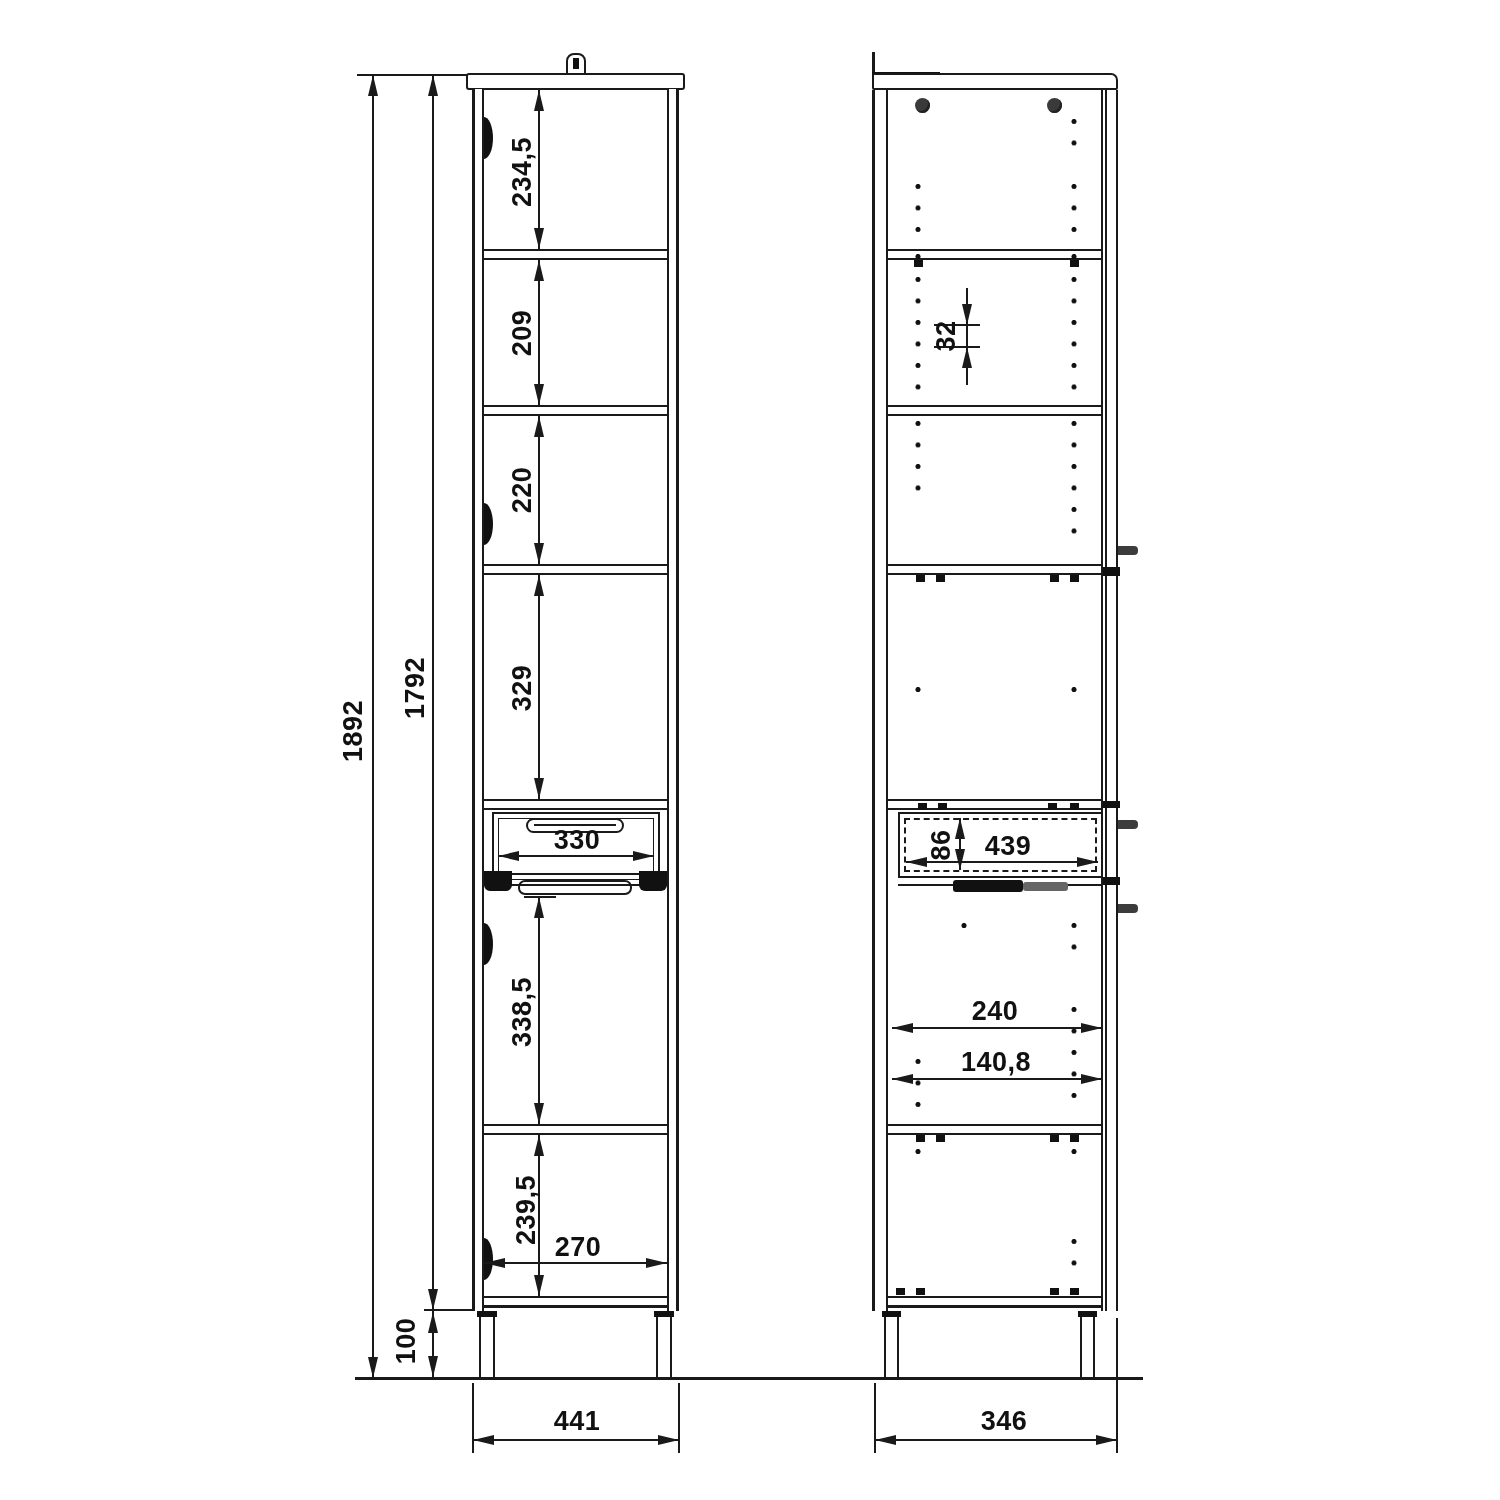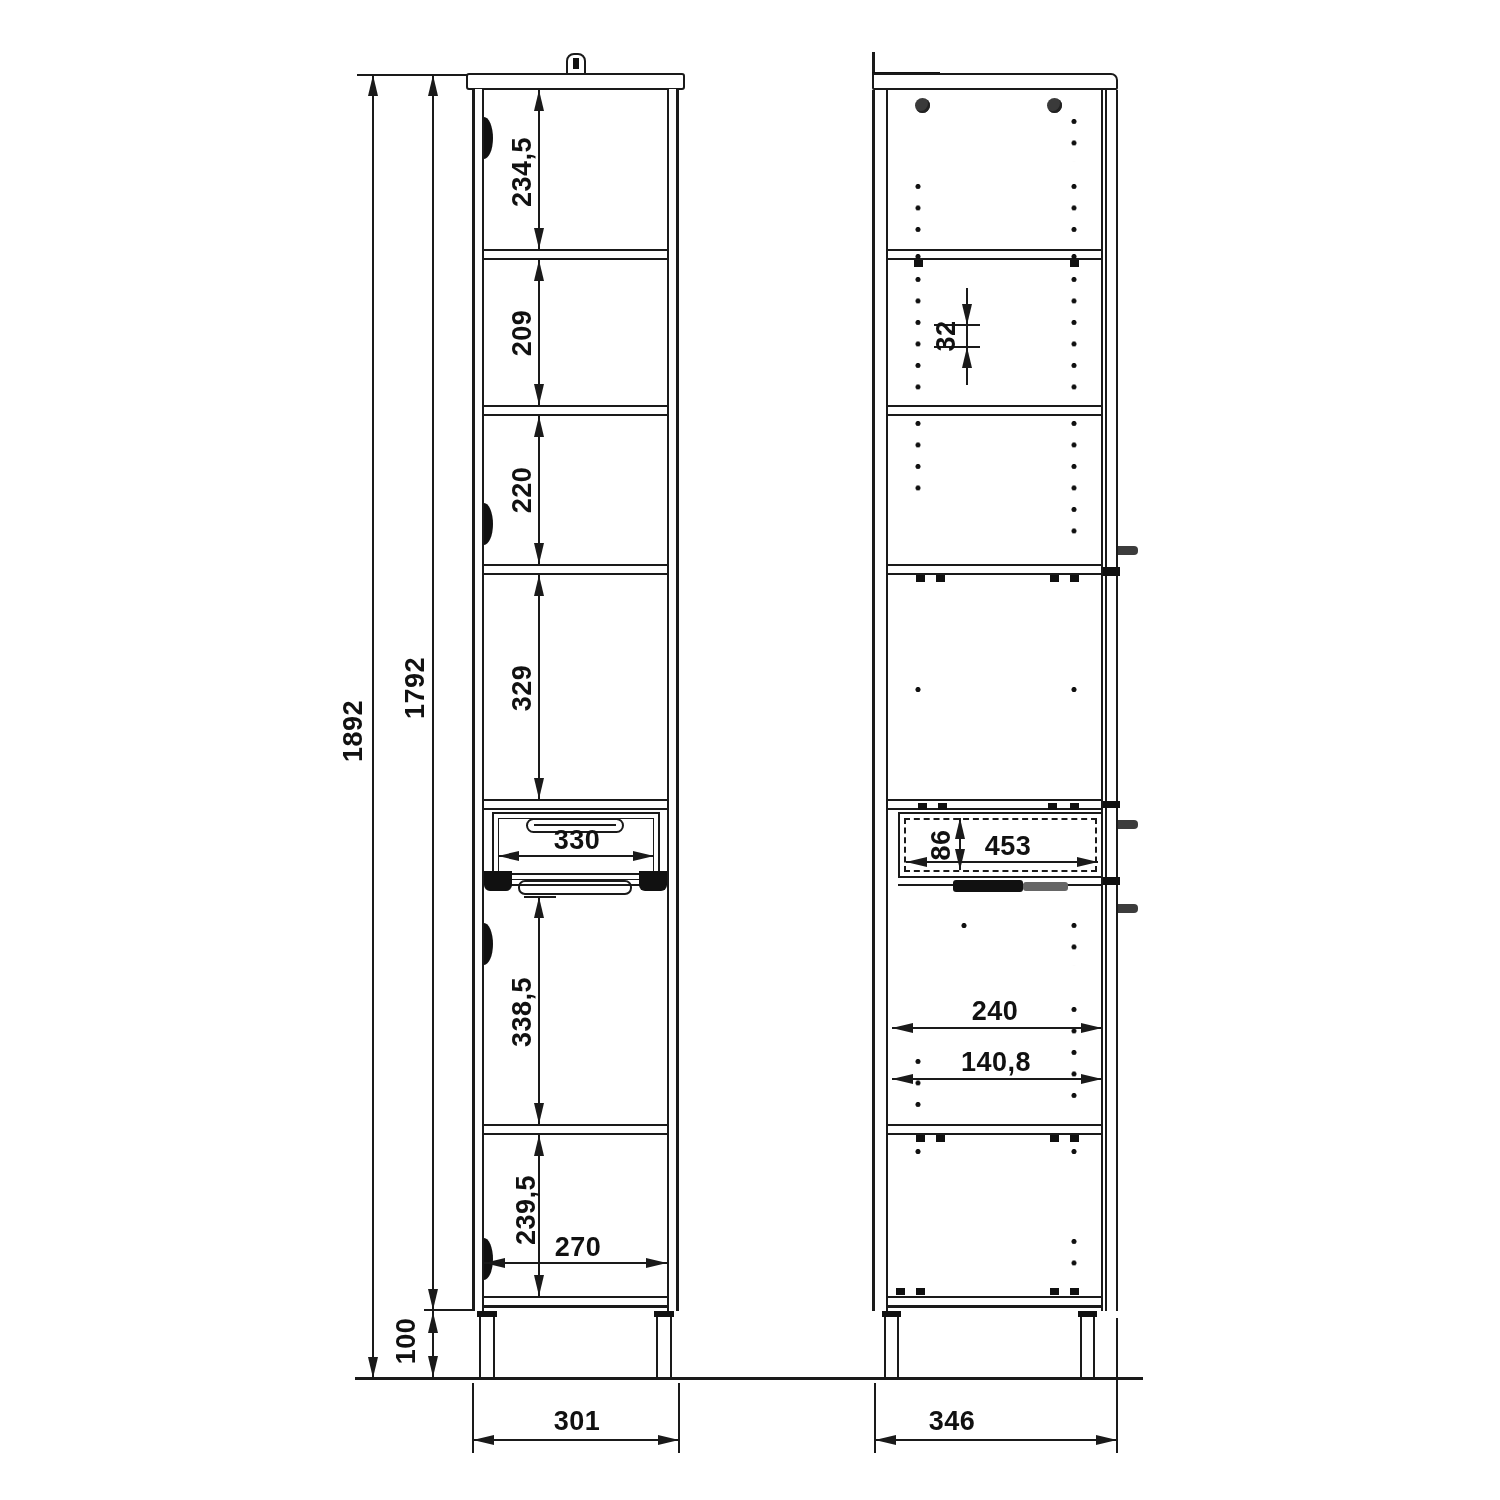--- a/index.html
+++ b/index.html
@@ -130,21 +130,21 @@
   <div class="blk" style="left:477px;top:1311px;width:20px;height:6px;"></div>
   <div class="vl" style="left:656px;top:1311px;height:66px;"></div>
   <div class="vl" style="left:670px;top:1311px;height:66px;"></div>
   <div class="blk" style="left:654px;top:1311px;width:20px;height:6px;"></div>
 
   <div class="vl" style="left:472px;top:1383px;height:70px;"></div>
   <div class="vl" style="left:678px;top:1383px;height:70px;"></div>
   <div class="hl" style="left:473px;top:1439px;width:206px;"></div>
   <div class="al" style="left:473px;top:1435px;"></div>
   <div class="ar" style="left:658px;top:1435px;"></div>
-  <div class="lbl" style="left:577px;top:1421px;">301</div>
+  <div class="lbl" style="left:577px;top:1421px;">441</div>
 
   <div class="vl" style="left:872px;top:52px;width:3px;height:24px;"></div>
   <div class="hl thick" style="left:872px;top:72px;width:68px;height:4px;"></div>
   <div class="box" style="left:872px;top:73px;width:246px;height:17px;border-radius:2px 7px 2px 2px;"></div>
   <div class="dv" style="left:872px;top:90px;width:16px;height:1221px;border-left:3px solid #1a1a1a;border-right:2px solid #1a1a1a;"></div>
   <div class="vl" style="left:1101px;top:90px;height:1221px;"></div>
   <div class="dv" style="left:1105px;top:90px;width:13px;height:1221px;border-left:2.5px solid #1a1a1a;border-right:2.5px solid #1a1a1a;"></div>
   <div class="blk" style="left:1103px;top:567px;width:17px;height:9px;"></div>
   <div class="blk" style="left:1103px;top:801px;width:17px;height:7px;"></div>
   <div class="blk" style="left:1103px;top:877px;width:17px;height:8px;"></div>
@@ -210,21 +210,21 @@
 
   <div class="box" style="left:898px;top:812px;width:205px;height:66px;"></div>
   <div class="dash" style="left:904px;top:818px;width:193px;height:54px;"></div>
   <div class="vl" style="left:959px;top:818px;height:52px;"></div>
   <div class="au" style="left:955px;top:818px;"></div>
   <div class="ad" style="left:955px;top:849px;"></div>
   <div class="lbl rot" style="left:941px;top:845px;">86</div>
   <div class="hl" style="left:906px;top:861px;width:192px;"></div>
   <div class="al" style="left:906px;top:857px;"></div>
   <div class="ar" style="left:1077px;top:857px;"></div>
-  <div class="lbl" style="left:1008px;top:846px;">453</div>
+  <div class="lbl" style="left:1008px;top:846px;">439</div>
   <div class="hl" style="left:898px;top:884px;width:205px;"></div>
   <div class="blk" style="left:953px;top:880px;width:70px;height:12px;border-radius:3px;"></div>
   <div class="blk" style="left:1023px;top:882px;width:45px;height:9px;background:#666;border-radius:3px;"></div>
 
   <div class="hl" style="left:892px;top:1027px;width:210px;"></div>
   <div class="al" style="left:892px;top:1023px;"></div>
   <div class="ar" style="left:1081px;top:1023px;"></div>
   <div class="lbl" style="left:995px;top:1011px;">240</div>
   <div class="hl" style="left:892px;top:1078px;width:210px;"></div>
   <div class="al" style="left:892px;top:1074px;"></div>
@@ -236,15 +236,15 @@
   <div class="blk" style="left:882px;top:1311px;width:19px;height:6px;"></div>
   <div class="vl" style="left:1080px;top:1311px;height:66px;"></div>
   <div class="vl" style="left:1093px;top:1311px;height:66px;"></div>
   <div class="blk" style="left:1078px;top:1311px;width:19px;height:6px;"></div>
 
   <div class="vl" style="left:874px;top:1383px;height:70px;"></div>
   <div class="vl" style="left:1116px;top:1318px;height:135px;"></div>
   <div class="hl" style="left:875px;top:1439px;width:242px;"></div>
   <div class="al" style="left:875px;top:1435px;"></div>
   <div class="ar" style="left:1096px;top:1435px;"></div>
-  <div class="lbl" style="left:952px;top:1421px;">346</div>
+  <div class="lbl" style="left:1004px;top:1421px;">346</div>
 
 </div>
 
 </body></html>

